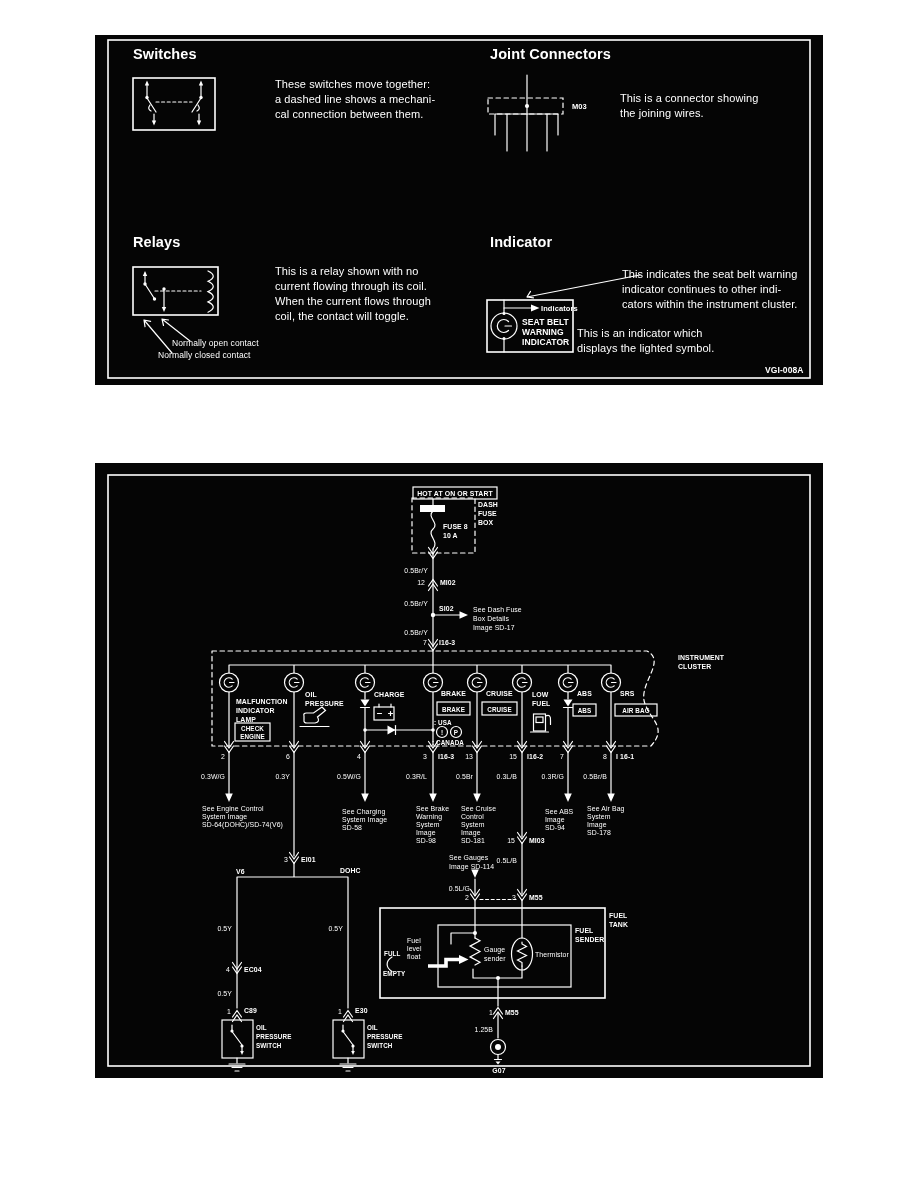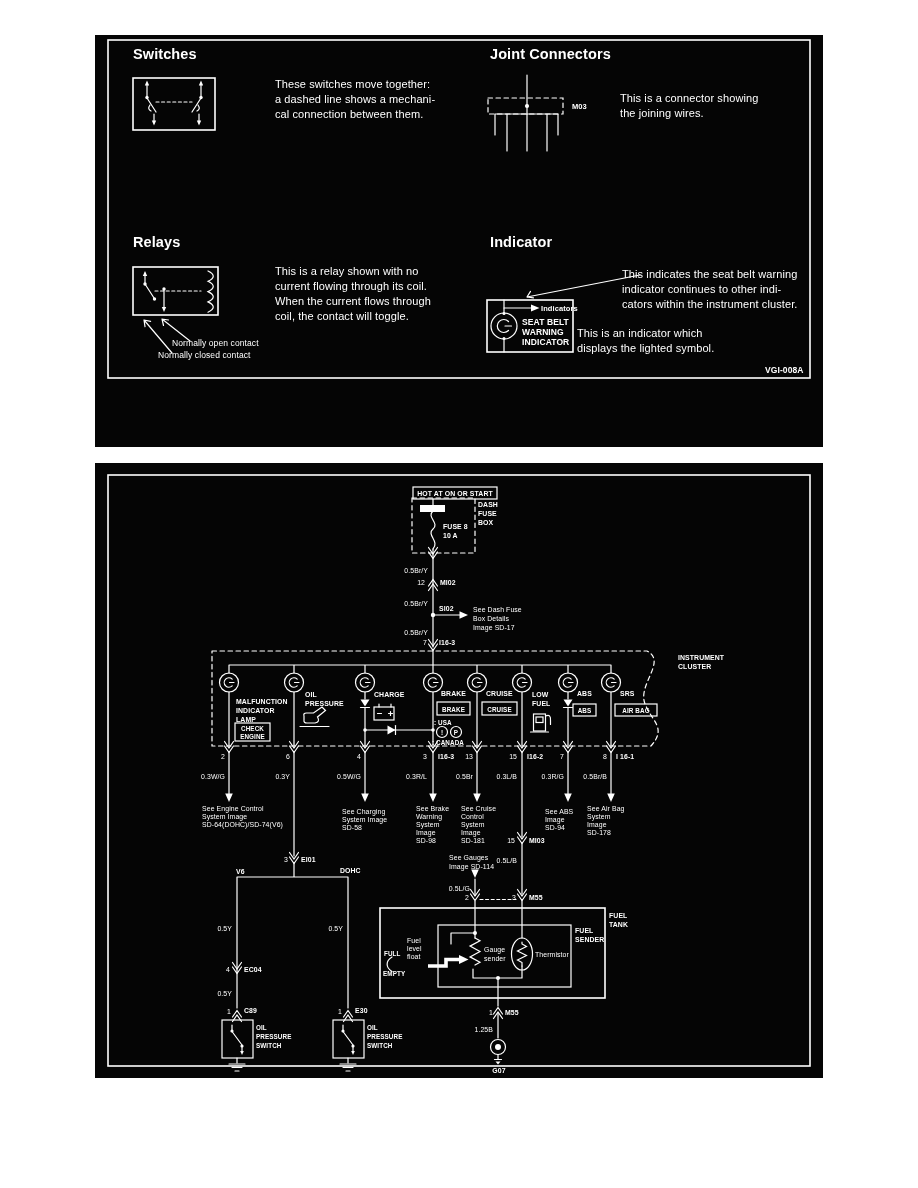--- a/index.html
+++ b/index.html
@@ -20,21 +20,21 @@
   .s75b{font-size:7.5px;font-weight:bold;}
   .d7{font-size:6.9px;}
   .d7b{font-size:6.9px;font-weight:bold;}
   .d6b{font-size:6.3px;font-weight:bold;}
   .e{text-anchor:end;}
   .m{text-anchor:middle;}
 </style>
 </head>
 <body>
 
-<div class="panel" style="left:95px;top:35px;width:728px;height:412px">
+<div class="panel" style="left:95px;top:35px;width:728px;height:350px">
 <svg width="728" height="350" viewBox="0 0 728 350">
   <g class="ln">
     <rect class="ln2" x="13" y="5" width="702" height="338"></rect>
   </g>
 
   <text class="h" x="38" y="24">Switches</text>
   <g class="ln">
     <rect class="ln2" x="38" y="43" width="82" height="52"></rect>
     <path d="M52 50 V61 M52 63 L61 77 M59 79 V86 M106 50 V61 M106 63 L97 77 M104 79 V86"></path>
     <path class="dash2" d="M61 67 H97"></path>

